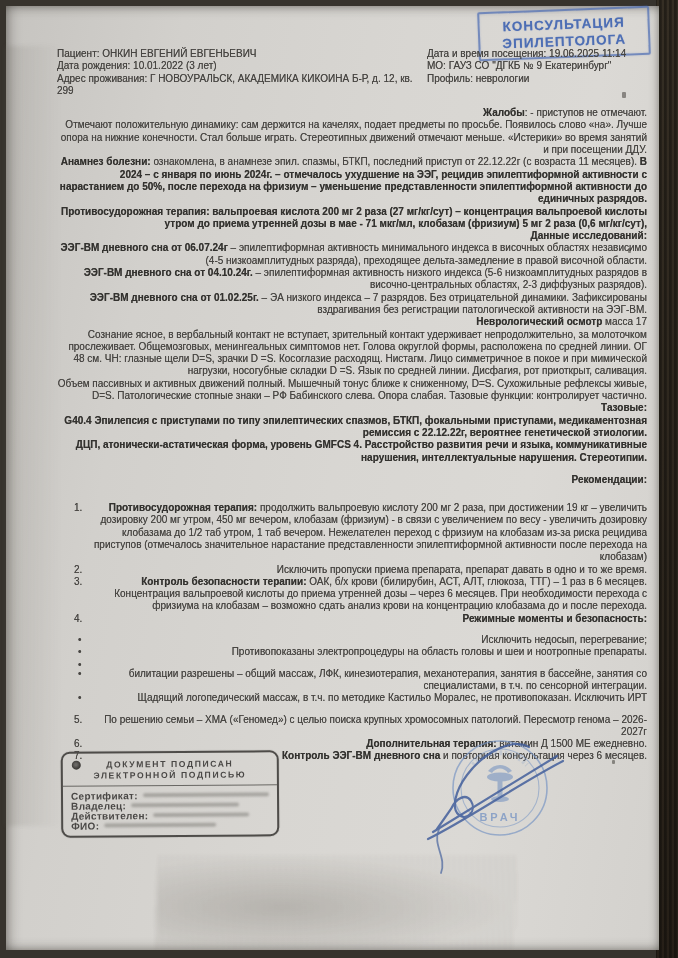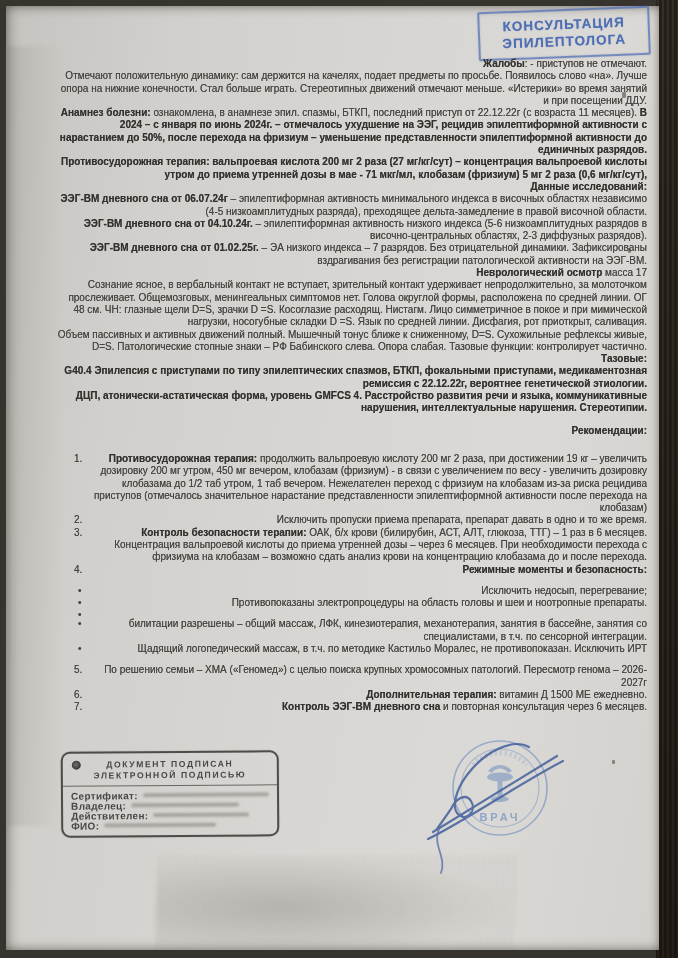--- a/index.html
+++ b/index.html
@@ -83,20 +83,30 @@
   <div class="speck" style="left:628px;top:248px;width:3px;height:5px;"></div>
   <div class="speck" style="left:612px;top:760px;width:3px;height:4px;"></div>
 
   <div class="stamp-top">
     <div>КОНСУЛЬТАЦИЯ</div>
     <div>ЭПИЛЕПТОЛОГА</div>
   </div>
 
   <div class="content">
     <div class="header-row">
+      <div class="hcol left" id="hdr-left">
+          <div class="hline">Пациент: ОНКИН ЕВГЕНИЙ ЕВГЕНЬЕВИЧ</div>
+          <div class="hline">Дата рождения: 10.01.2022 (3 лет)</div>
+          <div class="hline">Адрес проживания: Г НОВОУРАЛЬСК, АКАДЕМИКА КИКОИНА Б-Р, д. 12, кв. 299</div>
+        </div>
+      <div class="hcol right" id="hdr-right">
+          <div class="hline">Дата и время посещения: 19.06.2025 11:14</div>
+          <div class="hline">МО: ГАУЗ СО "ДГКБ № 9 Екатеринбург"</div>
+          <div class="hline">Профиль: неврологии</div>
+        </div>
     </div>
     <div id="doc-body">
         <div class="blk para"><span class="b">Жалобы</span><span>:  - приступов не отмечают.</span></div>
         <div class="blk para"><span>Отмечают положительную динамику: сам держится на качелях, подает предметы по просьбе. Появилось слово «на». Лучше опора на нижние конечности. Стал больше играть. Стереотипных движений отмечают меньше. «Истерики» во время занятий и при посещении ДДУ.</span></div>
         <div class="blk para"><span class="b">Анамнез болезни:</span><span> ознакомлена, в анамнезе эпил. спазмы, БТКП, последний приступ от 22.12.22г (с возраста 11 месяцев). </span><span class="b">В 2024 – с января по июнь 2024г. – отмечалось ухудшение на ЭЭГ, рецидив эпилептиформной активности с нарастанием до 50%, после перехода на фризиум – уменьшение представленности эпилептиформной активности до единичных разрядов.</span></div>
         <div class="blk para"><span class="b">Противосудорожная терапия: вальпроевая кислота 200 мг 2 раза (27 мг/кг/сут) – концентрация вальпроевой кислоты утром до приема утренней дозы в мае - 71 мкг/мл, клобазам (фризиум) 5 мг 2 раза (0,6 мг/кг/сут),</span></div>
         <div class="blk para"><span class="b">Данные исследований:</span></div>
         <div class="blk para"><span class="b">ЭЭГ-ВМ дневного сна от 06.07.24г</span><span> – эпилептиформная активность минимального индекса в височных областях независимо (4-5 низкоамплитудных разряда), преходящее дельта-замедление в правой височной области.</span></div>
         <div class="blk para"><span class="b">ЭЭГ-ВМ дневного сна от 04.10.24г.</span><span> – эпилептиформная активность низкого индекса (5-6 низкоамплитудных разрядов в височно-центральных областях, 2-3 диффузных разрядов).</span></div>
         <div class="blk para"><span class="b">ЭЭГ-ВМ дневного сна от 01.02.25г.</span><span> – ЭА низкого индекса – 7 разрядов. Без отрицательной динамики. Зафиксированы вздрагивания без регистрации патологической активности на ЭЭГ-ВМ.</span></div>

